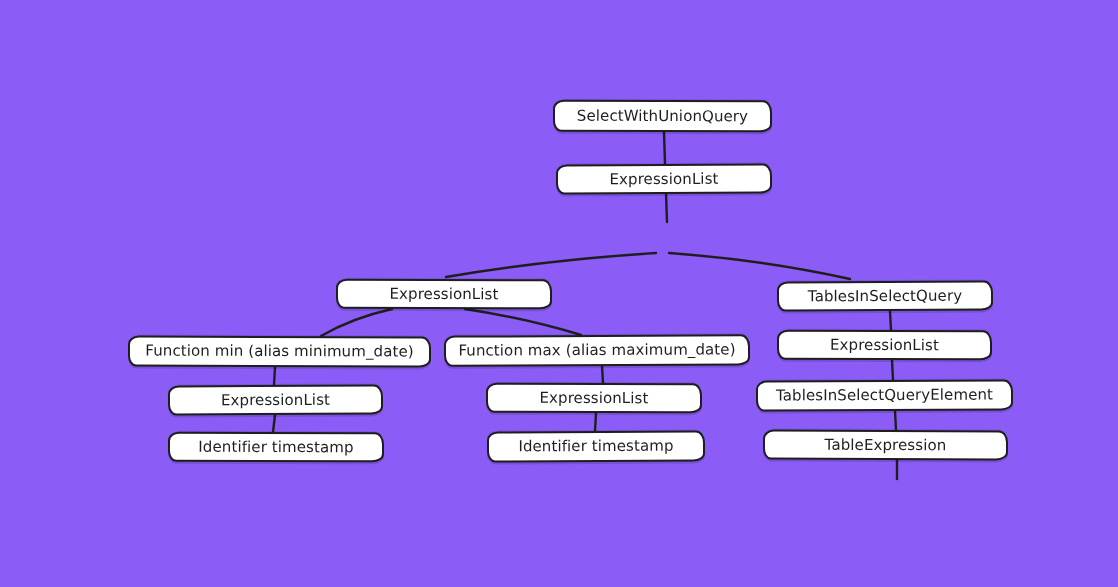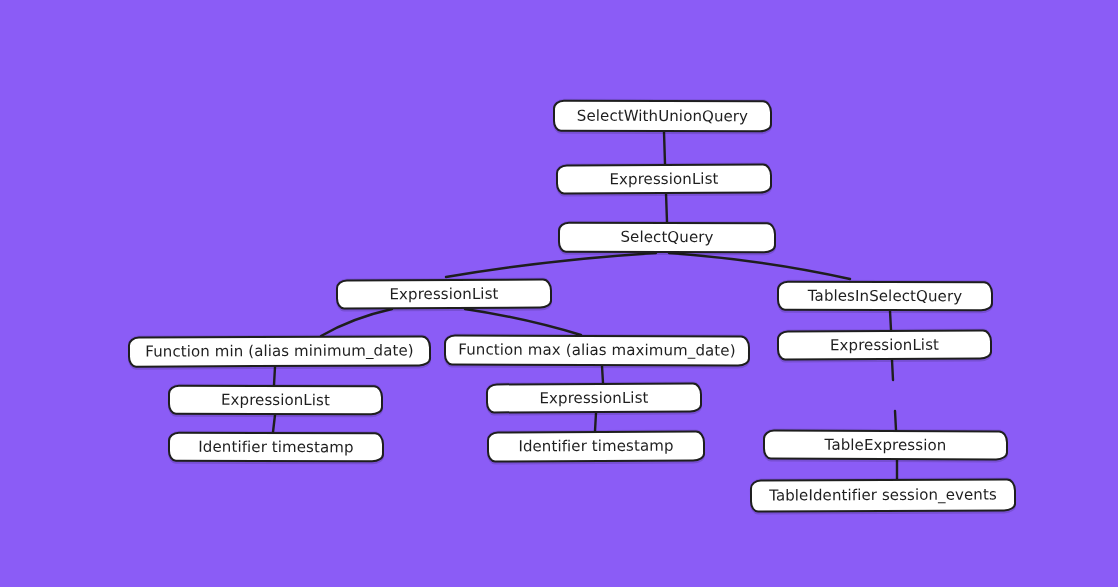--- a/index.html
+++ b/index.html
@@ -60,38 +60,37 @@
     <line x1="890" y1="311" x2="891" y2="330"></line>
     <line x1="892" y1="360" x2="893" y2="380"></line>
     <line x1="895" y1="411" x2="896" y2="430"></line>
     <line x1="897" y1="460" x2="897" y2="479"></line>
   </svg>
 
   <div class="node" style="left:553px; top:100px; width:219px; height:32px">SelectWithUnionQuery</div>
 
   <div class="node" style="left:556px; top:164px; width:216px; height:30px">ExpressionList</div>
 
-  <div class="node" style="left:558px; top:222px; width:218px; height:31px">SelectQuery</div>
 
   <div class="node" style="left:336px; top:279px; width:216px; height:30px">ExpressionList</div>
 
   <div class="node" style="left:777px; top:281px; width:216px; height:30px">TablesInSelectQuery</div>
 
   <div class="node" style="left:128px; top:336px; width:303px; height:31px">Function min (alias minimum_date)</div>
 
   <div class="node" style="left:444px; top:335px; width:306px; height:31px">Function max (alias maximum_date)</div>
 
   <div class="node" style="left:777px; top:330px; width:215px; height:30px">ExpressionList</div>
 
   <div class="node" style="left:168px; top:385px; width:215px; height:30px">ExpressionList</div>
 
   <div class="node" style="left:486px; top:383px; width:216px; height:30px">ExpressionList</div>
 
+  <div class="node" style="left:756px; top:380px; width:257px; height:31px">TablesInSelectQueryElement</div>
 
   <div class="node" style="left:168px; top:432px; width:216px; height:30px">Identifier timestamp</div>
 
   <div class="node" style="left:487px; top:431px; width:218px; height:31px">Identifier timestamp</div>
 
   <div class="node" style="left:763px; top:430px; width:245px; height:30px">TableExpression</div>
 
-  <div class="node" style="left:750px; top:479px; width:266px; height:33px">TableIdentifier session_events</div>
 
 </div>
 
 </body></html>

